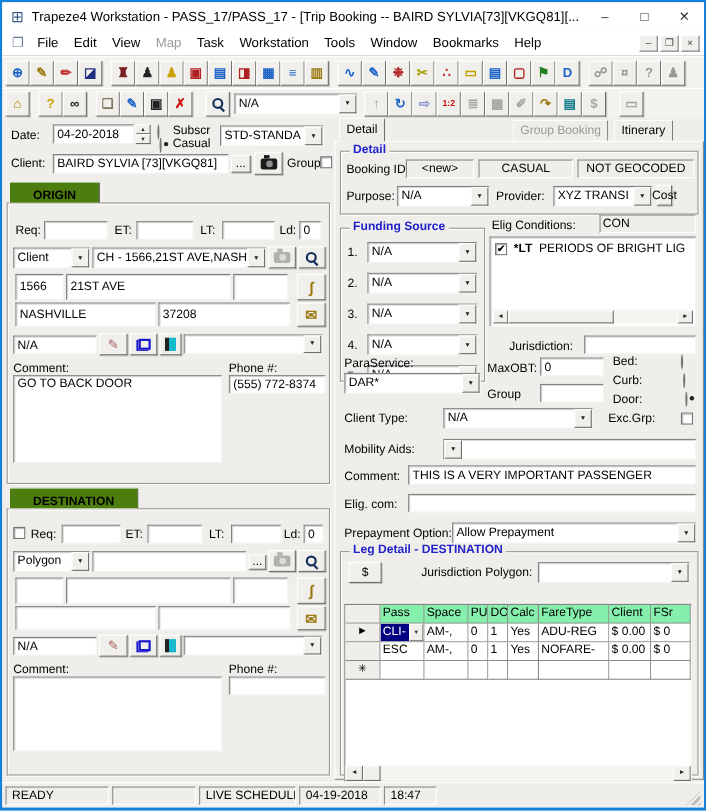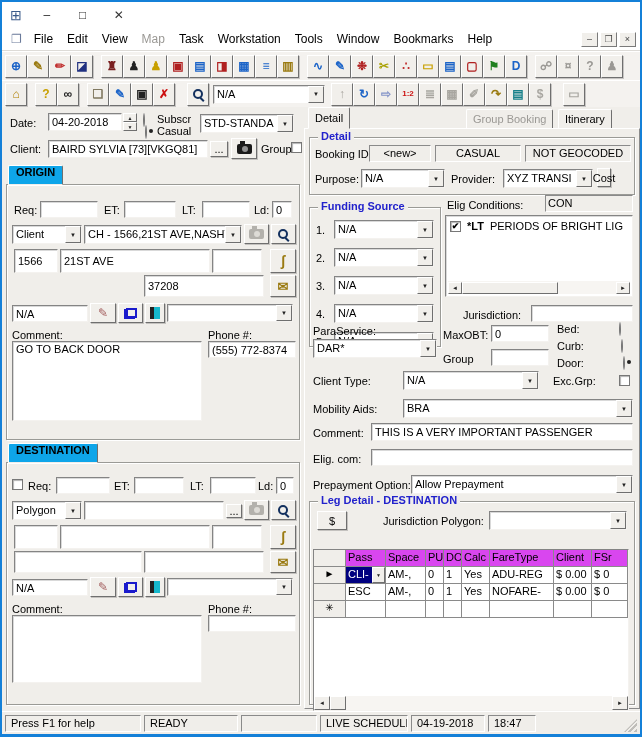--- a/index.html
+++ b/index.html
@@ -27,21 +27,21 @@
 .tbtn.small .glyph{font-size:8px;letter-spacing:0}
 .combo{display:flex;align-items:stretch;background:#fff;border:1px solid;border-color:#848484 #f4f2ef #f4f2ef #848484;box-shadow:inset 1px 1px 0 rgba(0,0,0,.15)}
 .combo .val{flex:1;padding:2px 3px;white-space:nowrap;overflow:hidden}
 .combo .arw{width:16px;flex:0 0 16px;background:#f1efeb;border:1px solid;border-color:#fff #6f6f6f #6f6f6f #fff;display:flex;align-items:center;justify-content:center;font-size:6px;color:#222}
 .fld{background:#fff;border:1px solid;border-color:#848484 #f4f2ef #f4f2ef #848484;box-shadow:inset 1px 1px 0 rgba(0,0,0,.15);padding:1px 3px;font:inherit;color:#000}
 input.fld,textarea.fld{outline:none;resize:none}
 .sbox{border:1px solid;border-color:#8a8a8a #fff #fff #8a8a8a;background:#f0eeea;text-align:center;padding:1px 2px;white-space:nowrap;overflow:hidden}
 .btn{background:#f1efeb;border:1px solid;border-color:#fff #6f6f6f #6f6f6f #fff;box-shadow:1px 1px 0 rgba(64,64,64,.25);display:flex;align-items:center;justify-content:center;font:inherit}
 .gb{border:1px solid #9a9a96;box-shadow:inset 1px 1px 0 #fff,1px 1px 0 #fff}
 .gl{position:absolute;top:-8px;left:8px;background:#f0eeea;padding:0 3px;font-weight:bold;color:#2222cc;white-space:nowrap}
-.ptab{background:#0ea5e9;border:1px solid;border-color:#fff #6f6f6f #f0eeea #fff;z-index:2;display:flex;align-items:flex-start;padding:0 7px;border-radius:2px 2px 0 0}
+.ptab{background:#4d7c0f;border:1px solid;border-color:#fff #6f6f6f #f0eeea #fff;z-index:2;display:flex;align-items:flex-end;padding:0 21px;border-radius:2px 2px 0 0}
 .tab{position:absolute;top:2px;height:20px;background:#f0eeea;border:1px solid;border-color:#fff #6f6f6f #f0eeea #fff;border-radius:2px 2px 0 0;display:flex;align-items:center;justify-content:center;padding:0 6px;white-space:nowrap}
 .tab.on{top:0;height:22px;z-index:3}
 .tab.dis{color:#9a9894}
 .radio{width:11px;height:11px;border-radius:50%;background:#fff;border:1px solid #777;box-shadow:inset 1px 1px 1px rgba(0,0,0,.3);position:relative}
 .radio.on::after{content:"";position:absolute;left:3px;top:3px;width:4px;height:4px;border-radius:50%;background:#222}
 .chk{width:11px;height:11px;background:#fff;border:1px solid #777;box-shadow:inset 1px 1px 1px rgba(0,0,0,.3);display:flex;align-items:center;justify-content:center;font-size:9px;font-weight:bold;line-height:1}
 .spin{display:inline-flex;flex-direction:column}
 .sbtn{width:14px;height:9px;font-size:5px;display:flex;align-items:center;justify-content:center;background:#f1efeb;border:1px solid;border-color:#fff #6f6f6f #6f6f6f #fff;color:#222}
 .mag{position:relative;width:13px;height:13px}
 .mag::before{content:"";position:absolute;left:1px;top:1px;width:6px;height:6px;border:2px solid #13305e;border-radius:50%}
@@ -55,41 +55,42 @@
 .sq2::after{content:"";position:absolute;right:0;top:0;width:7px;height:6px;border:2px solid #1a1acc;background:#f1efeb}
 .doorg{width:10px;height:12px;background:linear-gradient(90deg,#222 0 40%,#16b8cc 40%)}
 .gold{color:#9a7a10;font-weight:bold}
 .listbox{background:#fff;border:1px solid;border-color:#848484 #f4f2ef #f4f2ef #848484;box-shadow:inset 1px 1px 0 rgba(0,0,0,.15)}
 .scrollh{display:flex;align-items:center;background:#f7f5f2}
 .sbn{width:14px;height:12px;flex:0 0 auto;background:#f1efeb;border:1px solid;border-color:#fff #6f6f6f #6f6f6f #fff;display:flex;align-items:center;justify-content:center;font-size:6px;color:#222}
 .thumb{height:12px;background:#f1efeb;border:1px solid;border-color:#fff #6f6f6f #6f6f6f #fff}
 .tablebox{background:#fff;border:1px solid;border-color:#848484 #f4f2ef #f4f2ef #848484;position:relative;overflow:hidden}
 .grid{display:grid;grid-template-columns:32px 40px 40px 18px 18px 28px 64px 38px 36px}
 .gc{border-right:1px solid #8a8a8a;border-bottom:1px solid #8a8a8a;height:17px;padding:1px 2px;white-space:nowrap;overflow:hidden;background:#fff}
-.gh{background:#d946ef}
+.gh{background:#86efac}
 .gsel{background:#f0eeea;text-align:center;font-size:10px}
 .pcell{display:flex;padding:0}
 .pv{flex:1;background:#000080;color:#fff;padding:1px 2px;white-space:nowrap;overflow:hidden}
 .parw{width:13px;background:#f1efeb;border:1px solid;border-color:#fff #6f6f6f #6f6f6f #fff;display:flex;align-items:center;justify-content:center;font-size:5px;color:#222}
 #work{position:absolute;left:0;right:0;top:105px;height:604px;background:#f0eeea}
 #statusbar{position:absolute;left:0;right:0;bottom:0;height:23px;display:flex;align-items:center;gap:3px;padding:2px 3px;background:#f0eeea;border-top:1px solid #fff}
 .scell{height:17px;border:1px solid;border-color:#8a8a8a #fff #fff #8a8a8a;padding:1px 5px;white-space:nowrap;overflow:hidden}
 .grip{width:13px;height:13px;align-self:flex-end;background:repeating-linear-gradient(135deg,#c0beba 0 2px,#f0eeea 2px 4px);clip-path:polygon(100% 0,100% 100%,0 100%)}
 .rbody{position:absolute;left:0;right:1px;top:21px;bottom:2px;border:1px solid;border-color:#fff #8a8a8a #8a8a8a #fff;background:#f0eeea}
 .frow{display:flex;align-items:center;margin:0 6px 9px 6px;gap:4px}
 .frow .num{width:14px;text-align:left}
 .frow .combo{flex:1;height:19px}
 </style>
 </head>
 <body>
 
 <div id="win">
 
   <div class="titlebar">
     <span class="ticon">⊞</span>
+    <span class="ttext">Trapeze4 Workstation - PASS_17/PASS_17 - [Trip Booking -- BAIRD SYLVIA[73][VKGQ81][...</span>
     <span class="wbtn">–</span>
     <span class="wbtn">□</span>
     <span class="wbtn">✕</span>
   </div>
 
   <div class="menubar">
     <span class="mdoc">❐</span>
 
       <span class="mitem">File</span>
 
@@ -376,20 +377,21 @@
       <button class="btn a" style="left:267px;top:117px;width:25px;height:20px">
           <span class="mag"></span>
         </button>
 
       <input class="fld a" style="left: 10px; top: 142px; width: 44px; height: 24px;" value="1566">
       <input class="fld a" style="left: 56px; top: 142px; width: 150px; height: 24px;" value="21ST AVE">
       <input class="fld a" style="left: 208px; top: 142px; width: 50px; height: 24px;" value="">
       <button class="btn a" style="left:266px;top:142px;width:26px;height:24px">
           <span class="gold" style="font-size:14px">ʃ</span>
         </button>
+      <input class="fld a" style="left: 10px; top: 168px; width: 128px; height: 22px;" value="NASHVILLE">
       <input class="fld a" style="left: 140px; top: 168px; width: 120px; height: 22px;" value="37208">
       <button class="btn a" style="left:266px;top:168px;width:26px;height:22px">
           <span class="gold" style="font-size:13px">✉</span>
         </button>
 
       <input class="fld a" style="left: 8px; top: 198px; width: 76px; height: 17px;" value="N/A">
       <button class="btn a" style="left:86px;top:196px;width:26px;height:20px">
           <span style="color:#a05858;font-size:12px">✎</span>
         </button>
       <button class="btn a" style="left:114px;top:196px;width:25px;height:20px">
@@ -590,21 +592,20 @@
         <span class="a lbl" style="left:8px;top:246px">Client Type:</span>
         <div class="combo a" style="left:98px;top:242px;width:136px;height:19px">
           <span class="val">N/A</span>
           <span class="arw">▼</span>
         </div>
         <span class="a lbl" style="left:248px;top:246px">Exc.Grp:</span>
         <span class="chk a" style="left:314px;top:246px"></span>
 
         <span class="a lbl" style="left:8px;top:274px">Mobility Aids:</span>
         <div class="combo a" style="left:98px;top:270px;width:230px;height:19px">
-          <span class="val">BRA</span>
           <span class="arw">▼</span>
         </div>
 
         <span class="a lbl" style="left:8px;top:298px">Comment:</span>
         <input class="fld a" style="left: 66px; top: 294px; width: 262px; height: 18px;" value="THIS IS A VERY IMPORTANT PASSENGER">
         <span class="a lbl" style="left:8px;top:324px">Elig. com:</span>
         <input class="fld a" style="left: 66px; top: 320px; width: 262px; height: 17px;" value="">
         <span class="a lbl" style="left:8px;top:350px">Prepayment Option:</span>
         <div class="combo a" style="left:106px;top:346px;width:222px;height:19px">
           <span class="val">Allow Prepayment</span>
@@ -674,21 +675,20 @@
             <span class="thumb" style="width:16px;height:14px"></span>
             <span style="flex:1"></span>
             <span class="sbn" style="height:14px;width:16px">►</span>
           </div>
         </div>
       </div>
     </div>
   </div>
 
   <div id="statusbar">
-    <span class="scell" style="width:136px">Press F1 for help</span>
     <span class="scell" style="width:94px">READY</span>
     <span class="scell" style="width:76px"></span>
     <span class="scell" style="width:88px">LIVE SCHEDULE</span>
     <span class="scell" style="width:74px">04-19-2018</span>
     <span class="scell" style="width:48px">18:47</span>
     <span style="flex:1"></span>
     <span class="grip"></span>
   </div>
 </div>
 

